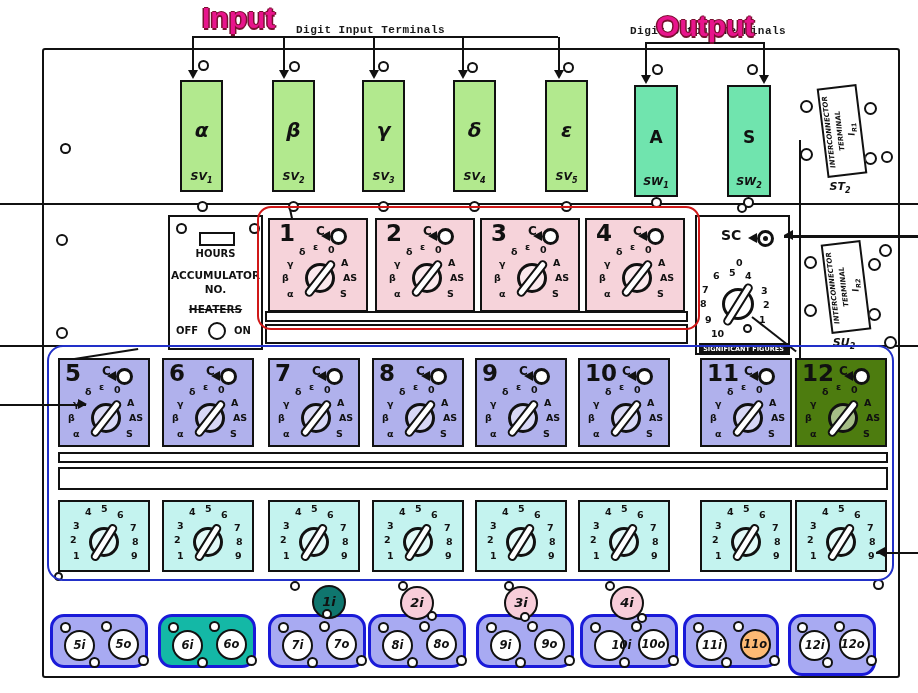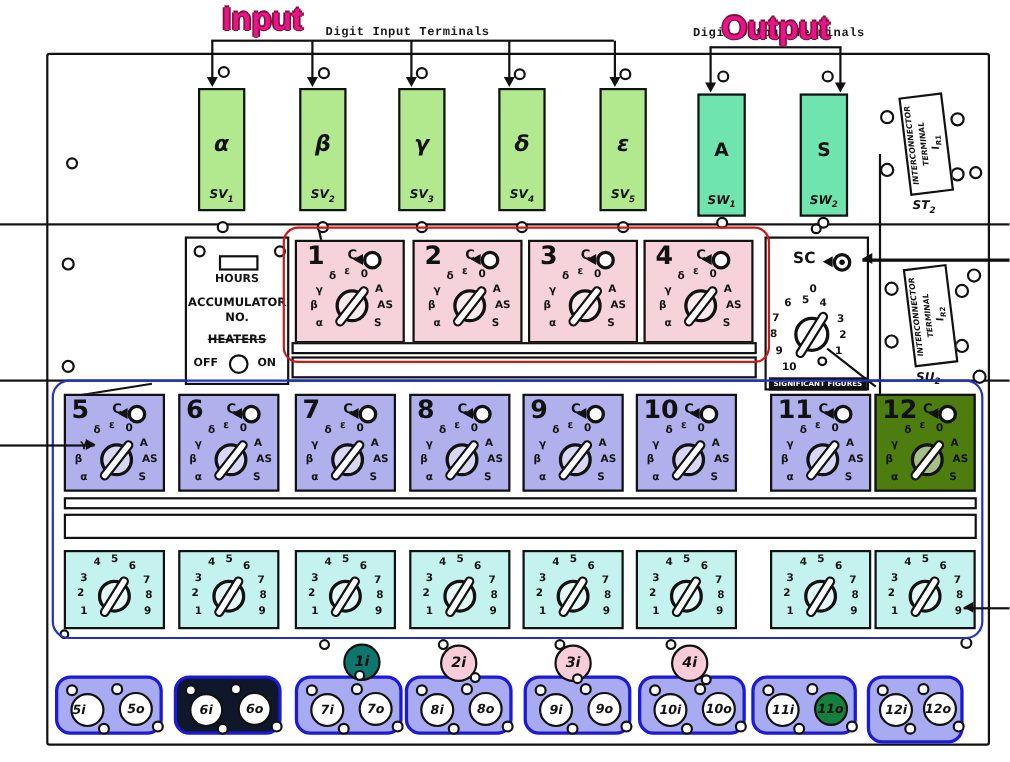--- a/index.html
+++ b/index.html
@@ -457,31 +457,31 @@
       <div style="position: absolute; left: 57px; top: 7px; font-size: 9.5px; font-weight: bold; white-space: nowrap;">6</div>
       <div style="position: absolute; left: 13px; top: 18px; font-size: 9.5px; font-weight: bold; white-space: nowrap;">3</div>
       <div style="position: absolute; left: 70px; top: 20px; font-size: 9.5px; font-weight: bold; white-space: nowrap;">7</div>
       <div style="position: absolute; left: 10px; top: 32px; font-size: 9.5px; font-weight: bold; white-space: nowrap;">2</div>
       <div style="position: absolute; left: 72px; top: 34px; font-size: 9.5px; font-weight: bold; white-space: nowrap;">8</div>
       <div style="position: absolute; left: 13px; top: 48px; font-size: 9.5px; font-weight: bold; white-space: nowrap;">1</div>
       <div style="position: absolute; left: 71px; top: 48px; font-size: 9.5px; font-weight: bold; white-space: nowrap;">9</div>
     </div>
     <div style="position: absolute; left: 50px; top: 614px; width: 98px; height: 54px; background: rgb(168, 170, 242); border: 3px solid rgb(26, 26, 216); border-radius: 14px;">
       <div style="position: absolute; left: 10.96px; top: 12.5px; width: 31px; height: 31px; border: 2.5px solid rgb(17, 17, 17); border-radius: 50%; background: rgb(255, 255, 255);">
-        <div style="position: absolute; left: 0px; top: 0px; width: 100%; line-height: 26px; font-size: 11.5px; font-weight: bold; font-style: italic; white-space: nowrap;">5i</div>
+        <div style="position: absolute; left: 0px; top: 0px; width: 100%; text-align: center; line-height: 26px; font-size: 11.5px; font-weight: bold; font-style: italic; white-space: nowrap;">5i</div>
       </div>
       <div style="position: absolute; left: 55.06px; top: 11.5px; width: 31px; height: 31px; border: 2.5px solid rgb(17, 17, 17); border-radius: 50%; background: rgb(255, 255, 255);">
         <div style="position: absolute; left: 0px; top: 0px; width: 100%; text-align: center; line-height: 26px; font-size: 11.5px; font-weight: bold; font-style: italic; white-space: nowrap;">5o</div>
       </div>
       <div style="position: absolute; left: 7.24px; top: 4.5px; width: 11px; height: 11px; border: 2.2px solid rgb(17, 17, 17); border-radius: 50%; background: rgb(255, 255, 255);"></div>
       <div style="position: absolute; left: 48.4px; top: 3.5px; width: 11px; height: 11px; border: 2.2px solid rgb(17, 17, 17); border-radius: 50%; background: rgb(255, 255, 255);"></div>
       <div style="position: absolute; left: 35.66px; top: 39.5px; width: 11px; height: 11px; border: 2.2px solid rgb(17, 17, 17); border-radius: 50%; background: rgb(255, 255, 255);"></div>
       <div style="position: absolute; left: 84.66px; top: 37.5px; width: 11px; height: 11px; border: 2.2px solid rgb(17, 17, 17); border-radius: 50%; background: rgb(255, 255, 255);"></div>
     </div>
-    <div style="position: absolute; left: 158px; top: 614px; width: 98px; height: 54px; background: #0f172a; border: 3px solid rgb(26, 26, 216); border-radius: 14px;">
+    <div style="position: absolute; left: 158px; top: 614px; width: 98px; height: 54px; background: #14b8a6; border: 3px solid rgb(26, 26, 216); border-radius: 14px;">
       <div style="position: absolute; left: 10.96px; top: 12.5px; width: 31px; height: 31px; border: 2.5px solid rgb(17, 17, 17); border-radius: 50%; background: rgb(255, 255, 255);">
         <div style="position: absolute; left: 0px; top: 0px; width: 100%; text-align: center; line-height: 26px; font-size: 11.5px; font-weight: bold; font-style: italic; white-space: nowrap;">6i</div>
       </div>
       <div style="position: absolute; left: 55.06px; top: 11.5px; width: 31px; height: 31px; border: 2.5px solid rgb(17, 17, 17); border-radius: 50%; background: rgb(255, 255, 255);">
         <div style="position: absolute; left: 0px; top: 0px; width: 100%; text-align: center; line-height: 26px; font-size: 11.5px; font-weight: bold; font-style: italic; white-space: nowrap;">6o</div>
       </div>
       <div style="position: absolute; left: 7.24px; top: 4.5px; width: 11px; height: 11px; border: 2.2px solid rgb(17, 17, 17); border-radius: 50%; background: rgb(255, 255, 255);"></div>
       <div style="position: absolute; left: 48.4px; top: 3.5px; width: 11px; height: 11px; border: 2.2px solid rgb(17, 17, 17); border-radius: 50%; background: rgb(255, 255, 255);"></div>
       <div style="position: absolute; left: 35.66px; top: 39.5px; width: 11px; height: 11px; border: 2.2px solid rgb(17, 17, 17); border-radius: 50%; background: rgb(255, 255, 255);"></div>
       <div style="position: absolute; left: 84.66px; top: 37.5px; width: 11px; height: 11px; border: 2.2px solid rgb(17, 17, 17); border-radius: 50%; background: rgb(255, 255, 255);"></div>
@@ -517,35 +517,35 @@
       <div style="position: absolute; left: 55.06px; top: 11.5px; width: 31px; height: 31px; border: 2.5px solid rgb(17, 17, 17); border-radius: 50%; background: rgb(255, 255, 255);">
         <div style="position: absolute; left: 0px; top: 0px; width: 100%; text-align: center; line-height: 26px; font-size: 11.5px; font-weight: bold; font-style: italic; white-space: nowrap;">9o</div>
       </div>
       <div style="position: absolute; left: 7.24px; top: 4.5px; width: 11px; height: 11px; border: 2.2px solid rgb(17, 17, 17); border-radius: 50%; background: rgb(255, 255, 255);"></div>
       <div style="position: absolute; left: 48.4px; top: 3.5px; width: 11px; height: 11px; border: 2.2px solid rgb(17, 17, 17); border-radius: 50%; background: rgb(255, 255, 255);"></div>
       <div style="position: absolute; left: 35.66px; top: 39.5px; width: 11px; height: 11px; border: 2.2px solid rgb(17, 17, 17); border-radius: 50%; background: rgb(255, 255, 255);"></div>
       <div style="position: absolute; left: 84.66px; top: 37.5px; width: 11px; height: 11px; border: 2.2px solid rgb(17, 17, 17); border-radius: 50%; background: rgb(255, 255, 255);"></div>
     </div>
     <div style="position: absolute; left: 580px; top: 614px; width: 98px; height: 54px; background: rgb(168, 170, 242); border: 3px solid rgb(26, 26, 216); border-radius: 14px;">
       <div style="position: absolute; left: 10.96px; top: 12.5px; width: 31px; height: 31px; border: 2.5px solid rgb(17, 17, 17); border-radius: 50%; background: rgb(255, 255, 255);">
-        <div style="position: absolute; left: 0px; top: 0px; width: 100%; text-align: center; line-height: 26px; font-size: 11.5px; font-weight: bold; font-style: italic; white-space: nowrap;">10i</div>
+        <div style="position: absolute; left: 12px; top: 0px; width: 100%; text-align: center; line-height: 26px; font-size: 11.5px; font-weight: bold; font-style: italic; white-space: nowrap;">10i</div>
       </div>
       <div style="position: absolute; left: 55.06px; top: 11.5px; width: 31px; height: 31px; border: 2.5px solid rgb(17, 17, 17); border-radius: 50%; background: rgb(255, 255, 255);">
         <div style="position: absolute; left: 0px; top: 0px; width: 100%; text-align: center; line-height: 26px; font-size: 11.5px; font-weight: bold; font-style: italic; white-space: nowrap;">10o</div>
       </div>
       <div style="position: absolute; left: 7.24px; top: 4.5px; width: 11px; height: 11px; border: 2.2px solid rgb(17, 17, 17); border-radius: 50%; background: rgb(255, 255, 255);"></div>
       <div style="position: absolute; left: 48.4px; top: 3.5px; width: 11px; height: 11px; border: 2.2px solid rgb(17, 17, 17); border-radius: 50%; background: rgb(255, 255, 255);"></div>
       <div style="position: absolute; left: 35.66px; top: 39.5px; width: 11px; height: 11px; border: 2.2px solid rgb(17, 17, 17); border-radius: 50%; background: rgb(255, 255, 255);"></div>
       <div style="position: absolute; left: 84.66px; top: 37.5px; width: 11px; height: 11px; border: 2.2px solid rgb(17, 17, 17); border-radius: 50%; background: rgb(255, 255, 255);"></div>
     </div>
     <div style="position: absolute; left: 683px; top: 614px; width: 96px; height: 54px; background: rgb(168, 170, 242); border: 3px solid rgb(26, 26, 216); border-radius: 14px;">
       <div style="position: absolute; left: 10.42px; top: 12.5px; width: 31px; height: 31px; border: 2.5px solid rgb(17, 17, 17); border-radius: 50%; background: rgb(255, 255, 255);">
         <div style="position: absolute; left: 0px; top: 0px; width: 100%; text-align: center; line-height: 26px; font-size: 11.5px; font-weight: bold; font-style: italic; white-space: nowrap;">11i</div>
       </div>
-      <div style="position: absolute; left: 53.62px; top: 11.5px; width: 31px; height: 31px; border: 2.5px solid rgb(17, 17, 17); border-radius: 50%; background: #15803d;">
+      <div style="position: absolute; left: 53.62px; top: 11.5px; width: 31px; height: 31px; border: 2.5px solid rgb(17, 17, 17); border-radius: 50%; background: #fdba74;">
         <div style="position: absolute; left: 0px; top: 0px; width: 100%; text-align: center; line-height: 26px; font-size: 11.5px; font-weight: bold; font-style: italic; white-space: nowrap;">11o</div>
       </div>
       <div style="position: absolute; left: 6.98px; top: 4.5px; width: 11px; height: 11px; border: 2.2px solid rgb(17, 17, 17); border-radius: 50%; background: rgb(255, 255, 255);"></div>
       <div style="position: absolute; left: 47.3px; top: 3.5px; width: 11px; height: 11px; border: 2.2px solid rgb(17, 17, 17); border-radius: 50%; background: rgb(255, 255, 255);"></div>
       <div style="position: absolute; left: 34.82px; top: 39.5px; width: 11px; height: 11px; border: 2.2px solid rgb(17, 17, 17); border-radius: 50%; background: rgb(255, 255, 255);"></div>
       <div style="position: absolute; left: 82.82px; top: 37.5px; width: 11px; height: 11px; border: 2.2px solid rgb(17, 17, 17); border-radius: 50%; background: rgb(255, 255, 255);"></div>
     </div>
     <div style="position: absolute; left: 788px; top: 614px; width: 88px; height: 62px; background: rgb(168, 170, 242); border: 3px solid rgb(26, 26, 216); border-radius: 14px;">
       <div style="position: absolute; left: 8.26px; top: 12.5px; width: 31px; height: 31px; border: 2.5px solid rgb(17, 17, 17); border-radius: 50%; background: rgb(255, 255, 255);">
         <div style="position: absolute; left: 0px; top: 0px; width: 100%; text-align: center; line-height: 26px; font-size: 11.5px; font-weight: bold; font-style: italic; white-space: nowrap;">12i</div>

